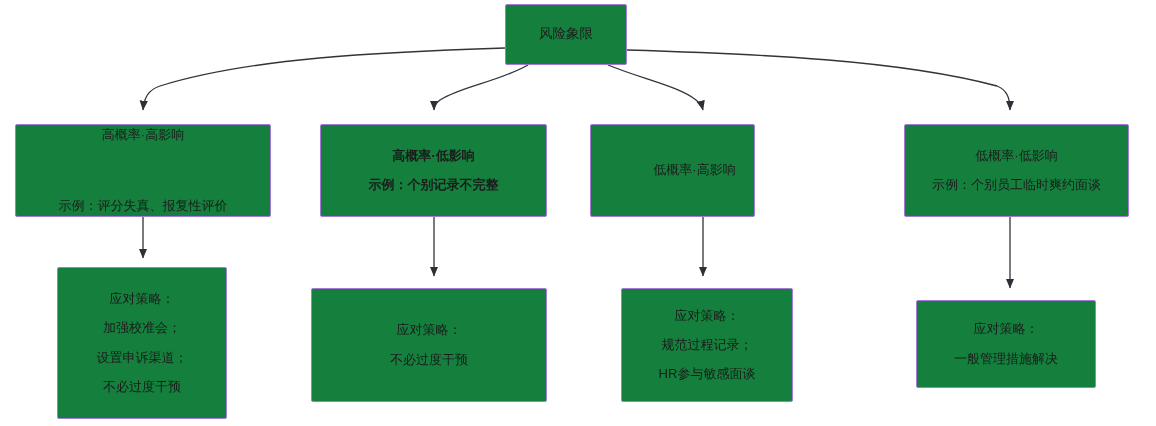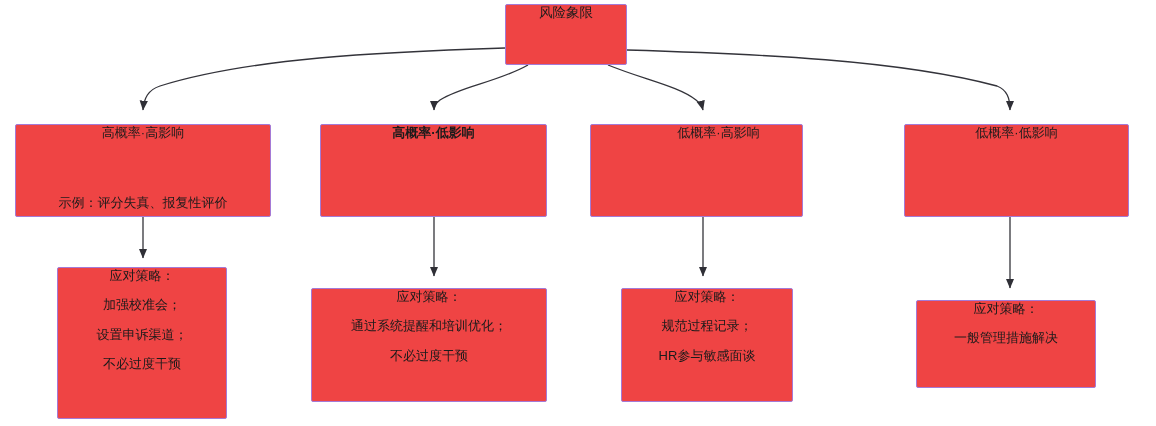--- a/index.html
+++ b/index.html
@@ -21,27 +21,27 @@
     position: absolute;
     left: 0;
     top: 0;
     width: 1156px;
     height: 426px;
     pointer-events: none;
   }
   .node {
     position: absolute;
     box-sizing: border-box;
-    background: #ef4444;
+    background: #15803d;
     border: 1.6px solid #a47ad6;
     border-radius: 2px;
     display: flex;
     flex-direction: column;
     align-items: center;
-    justify-content: flex-start;
+    justify-content: center;
     color: #1b1b1b;
     font-size: 13px;
     line-height: 1.25;
     text-align: center;
     z-index: 2;
   }
   .node .line {
     display: block;
     white-space: nowrap;
     padding: 0 6px;
@@ -85,40 +85,41 @@
     <span class="line">风险象限</span>
   </div>
 
   <div class="node quad" style="left:15px; top:124px; width:256px; height:93px;gap:41px;">
     <span class="line">高概率·高影响</span>
     <span class="line">示例：评分失真、报复性评价</span>
   </div>
 
   <div class="node quad" style="left:320px; top:124px; width:227px; height:93px;font-weight:bold;">
     <span class="line">高概率·低影响</span>
+    <span class="line">示例：个别记录不完整</span>
   </div>
 
-  <div class="node quad" style="left:590px; top:124px; width:213px; height:93px;padding-left:44px;">
+  <div class="node quad" style="left:590px; top:124px; width:165px; height:93px;padding-left:44px;">
     <span class="line">低概率·高影响</span>
   </div>
 
   <div class="node quad" style="left:904px; top:124px; width:225px; height:93px;">
     <span class="line">低概率·低影响</span>
+    <span class="line">示例：个别员工临时爽约面谈</span>
   </div>
 
   <div class="node strategy" style="left:57px; top:267px; width:170px; height:152px;">
     <span class="line">应对策略：</span>
     <span class="line">加强校准会；</span>
     <span class="line">设置申诉渠道；</span>
     <span class="line">不必过度干预</span>
   </div>
 
   <div class="node strategy" style="left:311px; top:288px; width:236px; height:114px;">
     <span class="line">应对策略：</span>
-    <span class="line">通过系统提醒和培训优化；</span>
     <span class="line">不必过度干预</span>
   </div>
 
   <div class="node strategy" style="left:621px; top:288px; width:172px; height:114px;">
     <span class="line">应对策略：</span>
     <span class="line">规范过程记录；</span>
     <span class="line">HR参与敏感面谈</span>
   </div>
 
   <div class="node strategy" style="left:916px; top:300px; width:180px; height:88px;">

